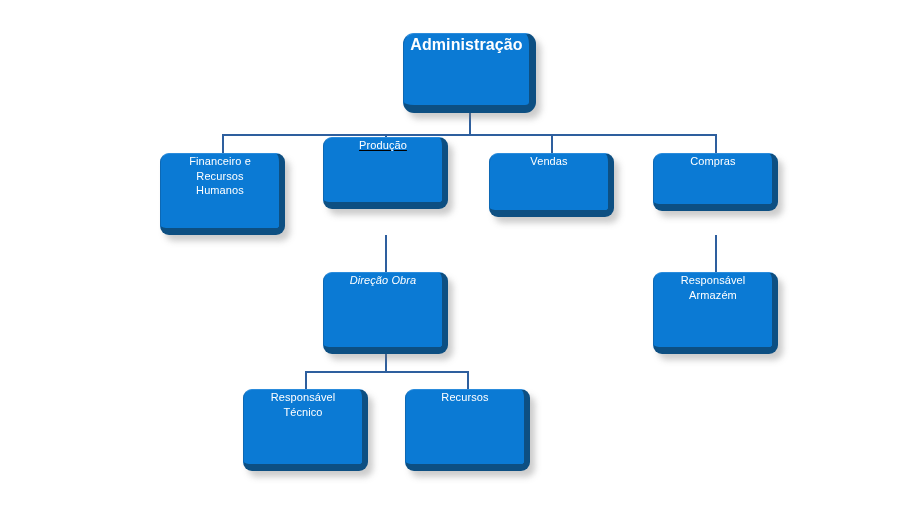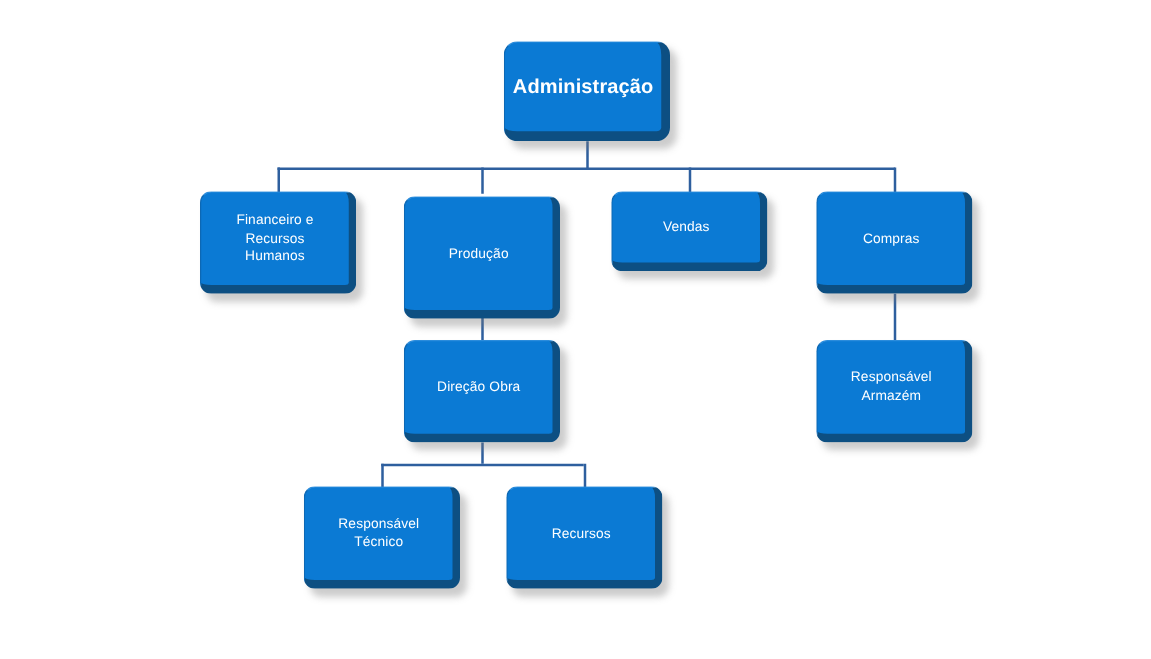--- a/index.html
+++ b/index.html
@@ -33,21 +33,20 @@
     position: absolute;
     box-sizing: border-box;
     background: #0b7ad4;
     border-radius: 9px;
     border-right: 6px solid #0d4f82;
     border-bottom: 7px solid #0d4f82;
     border-left: 1px solid #0d68b4;
     border-top: 1px solid #2b8cdc;
     box-shadow: 5px 6px 6px rgba(120,120,120,0.38);
     display: flex;
-    align-items: center;
     justify-content: center;
     text-align: center;
   }
   .node .label {
     color: #ffffff;
     font-size: 11px;
     line-height: 1.32;
     letter-spacing: 0.1px;
     padding: 0 6px;
     white-space: pre-line;
@@ -79,30 +78,30 @@
     <div class="connector v" style="left: 305px; top: 371px; height: 20px; background: rgb(46, 95, 158);"></div>
     <div class="connector v" style="left: 467px; top: 371px; height: 20px; background: rgb(46, 95, 158);"></div>
     <div class="node root" style="left: 403px; top: 33px; width: 133px; height: 80px;">
       <span class="label">Administração</span>
     </div>
     <div class="node" style="left: 160px; top: 153px; width: 125px; height: 82px;">
       <span class="label">Financeiro e
 Recursos
 Humanos</span>
     </div>
-    <div class="node" style="left: 323px; top: 157px; width: 125px; height: 98px;">
+    <div class="node" style="left: 323px; top: 137px; width: 125px; height: 72px; text-decoration: underline;">
       <span class="label">Produção</span>
     </div>
     <div class="node" style="left: 489px; top: 153px; width: 125px; height: 64px;">
       <span class="label">Vendas</span>
     </div>
-    <div class="node" style="left: 653px; top: 153px; width: 125px; height: 82px;">
+    <div class="node" style="left: 653px; top: 153px; width: 125px; height: 58px;">
       <span class="label">Compras</span>
     </div>
-    <div class="node" style="left: 323px; top: 272px; width: 125px; height: 82px;">
+    <div class="node" style="left: 323px; top: 272px; width: 125px; height: 82px; font-style: italic;">
       <span class="label">Direção Obra</span>
     </div>
     <div class="node" style="left: 653px; top: 272px; width: 125px; height: 82px;">
       <span class="label">Responsável
 Armazém</span>
     </div>
     <div class="node" style="left: 243px; top: 389px; width: 125px; height: 82px;">
       <span class="label">Responsável
 Técnico</span>
     </div>

